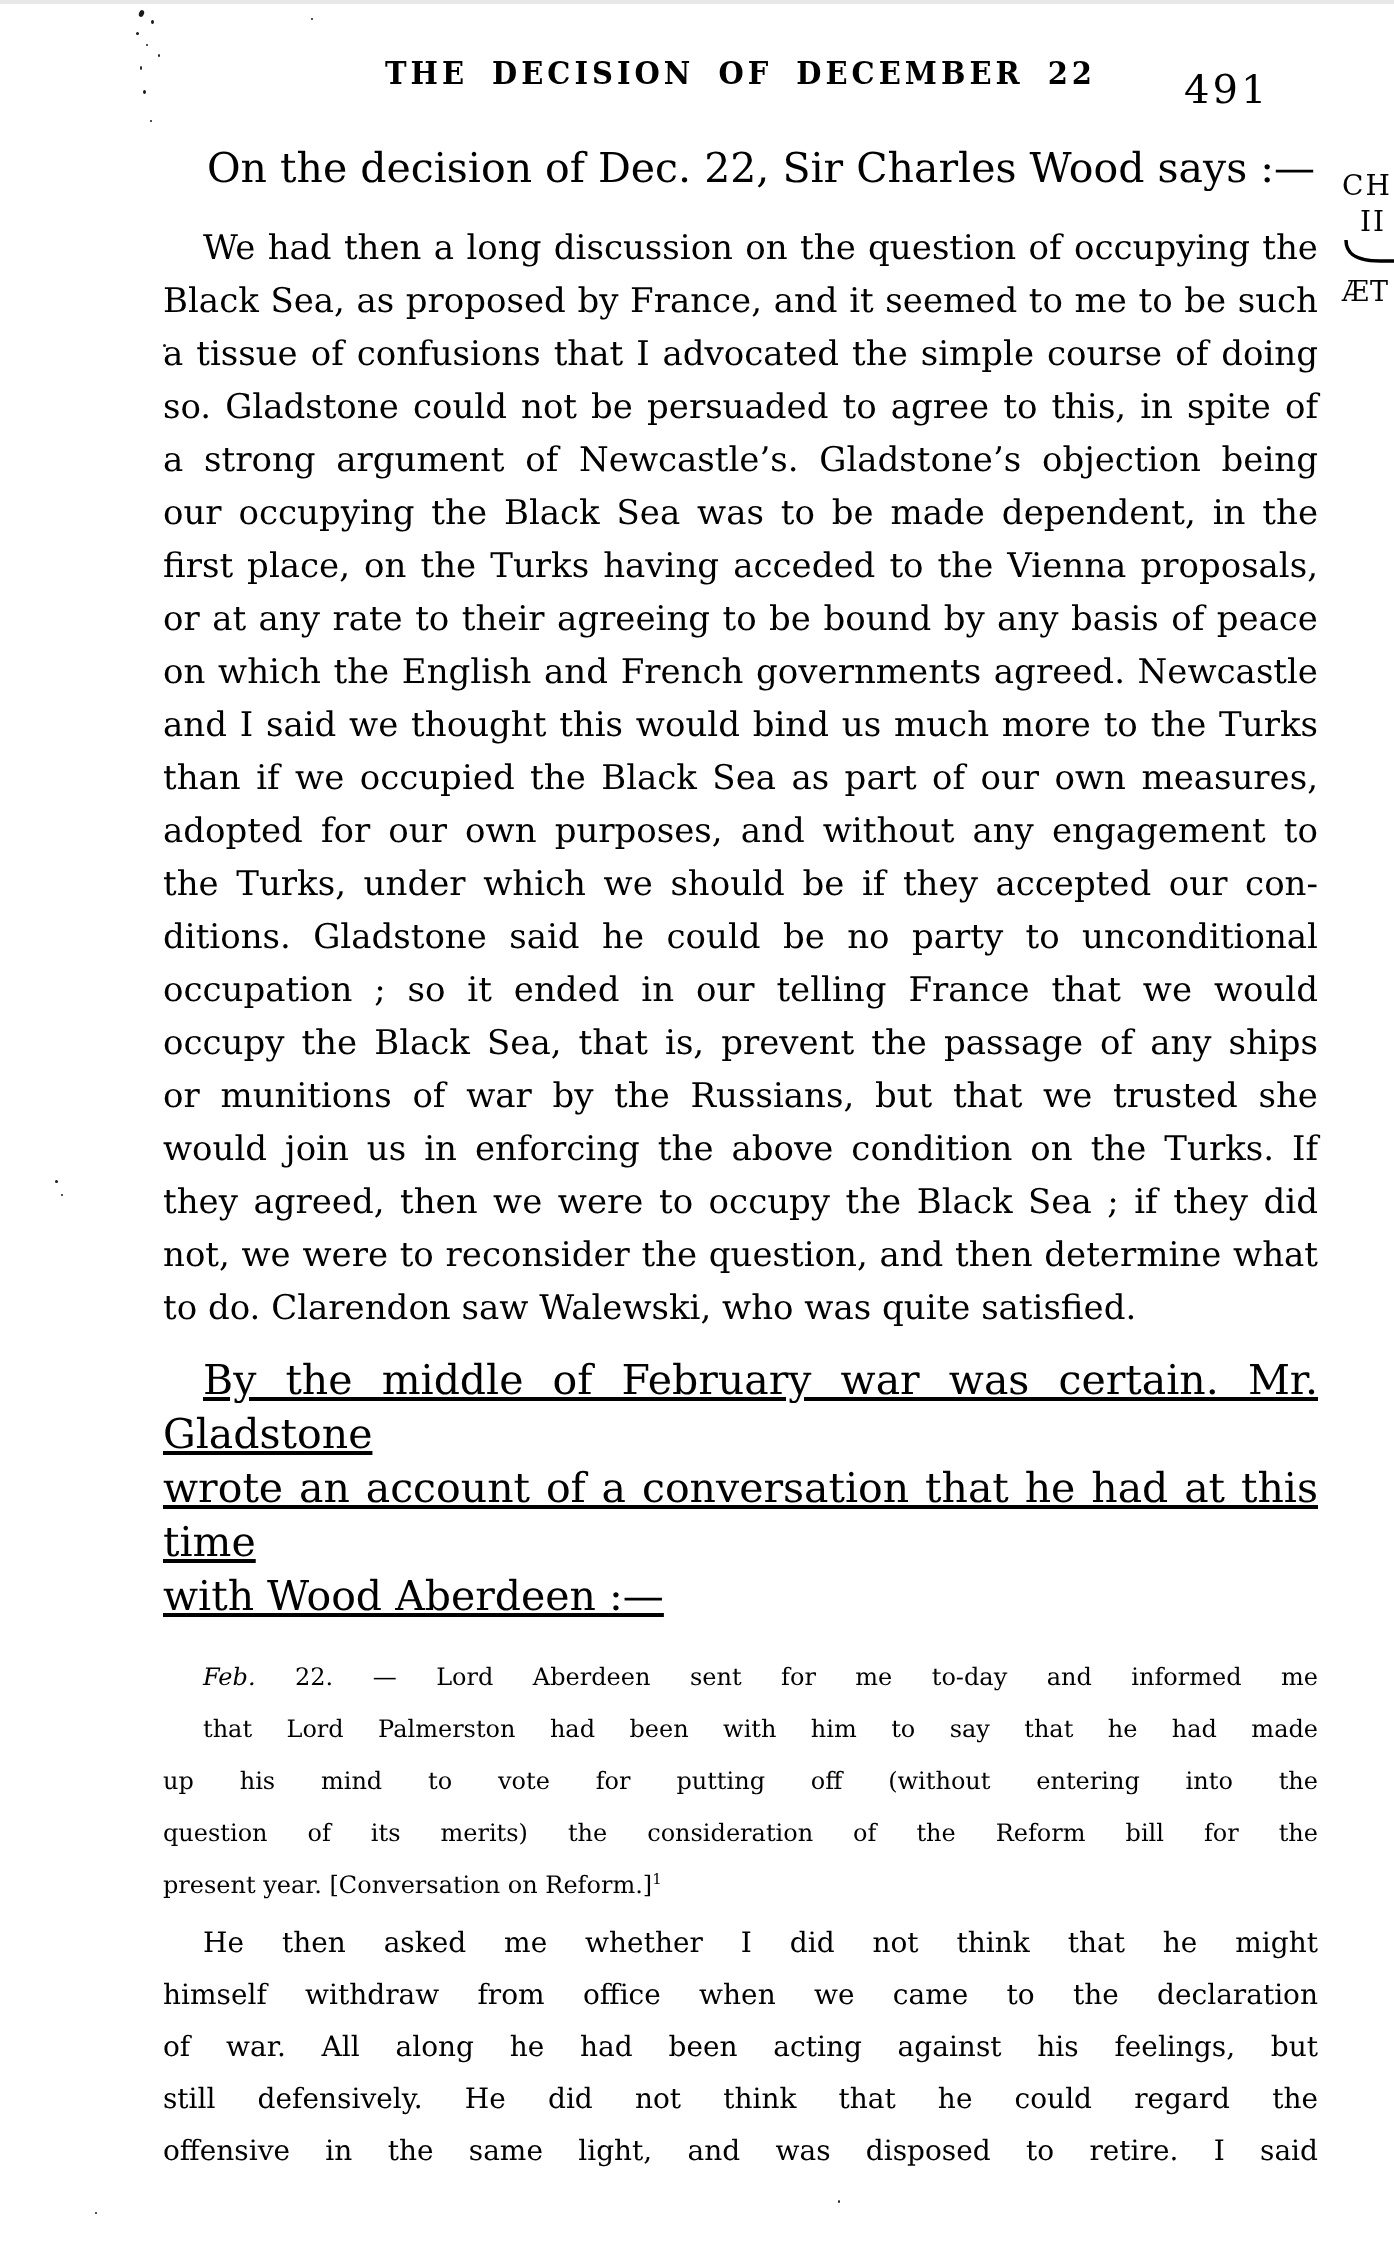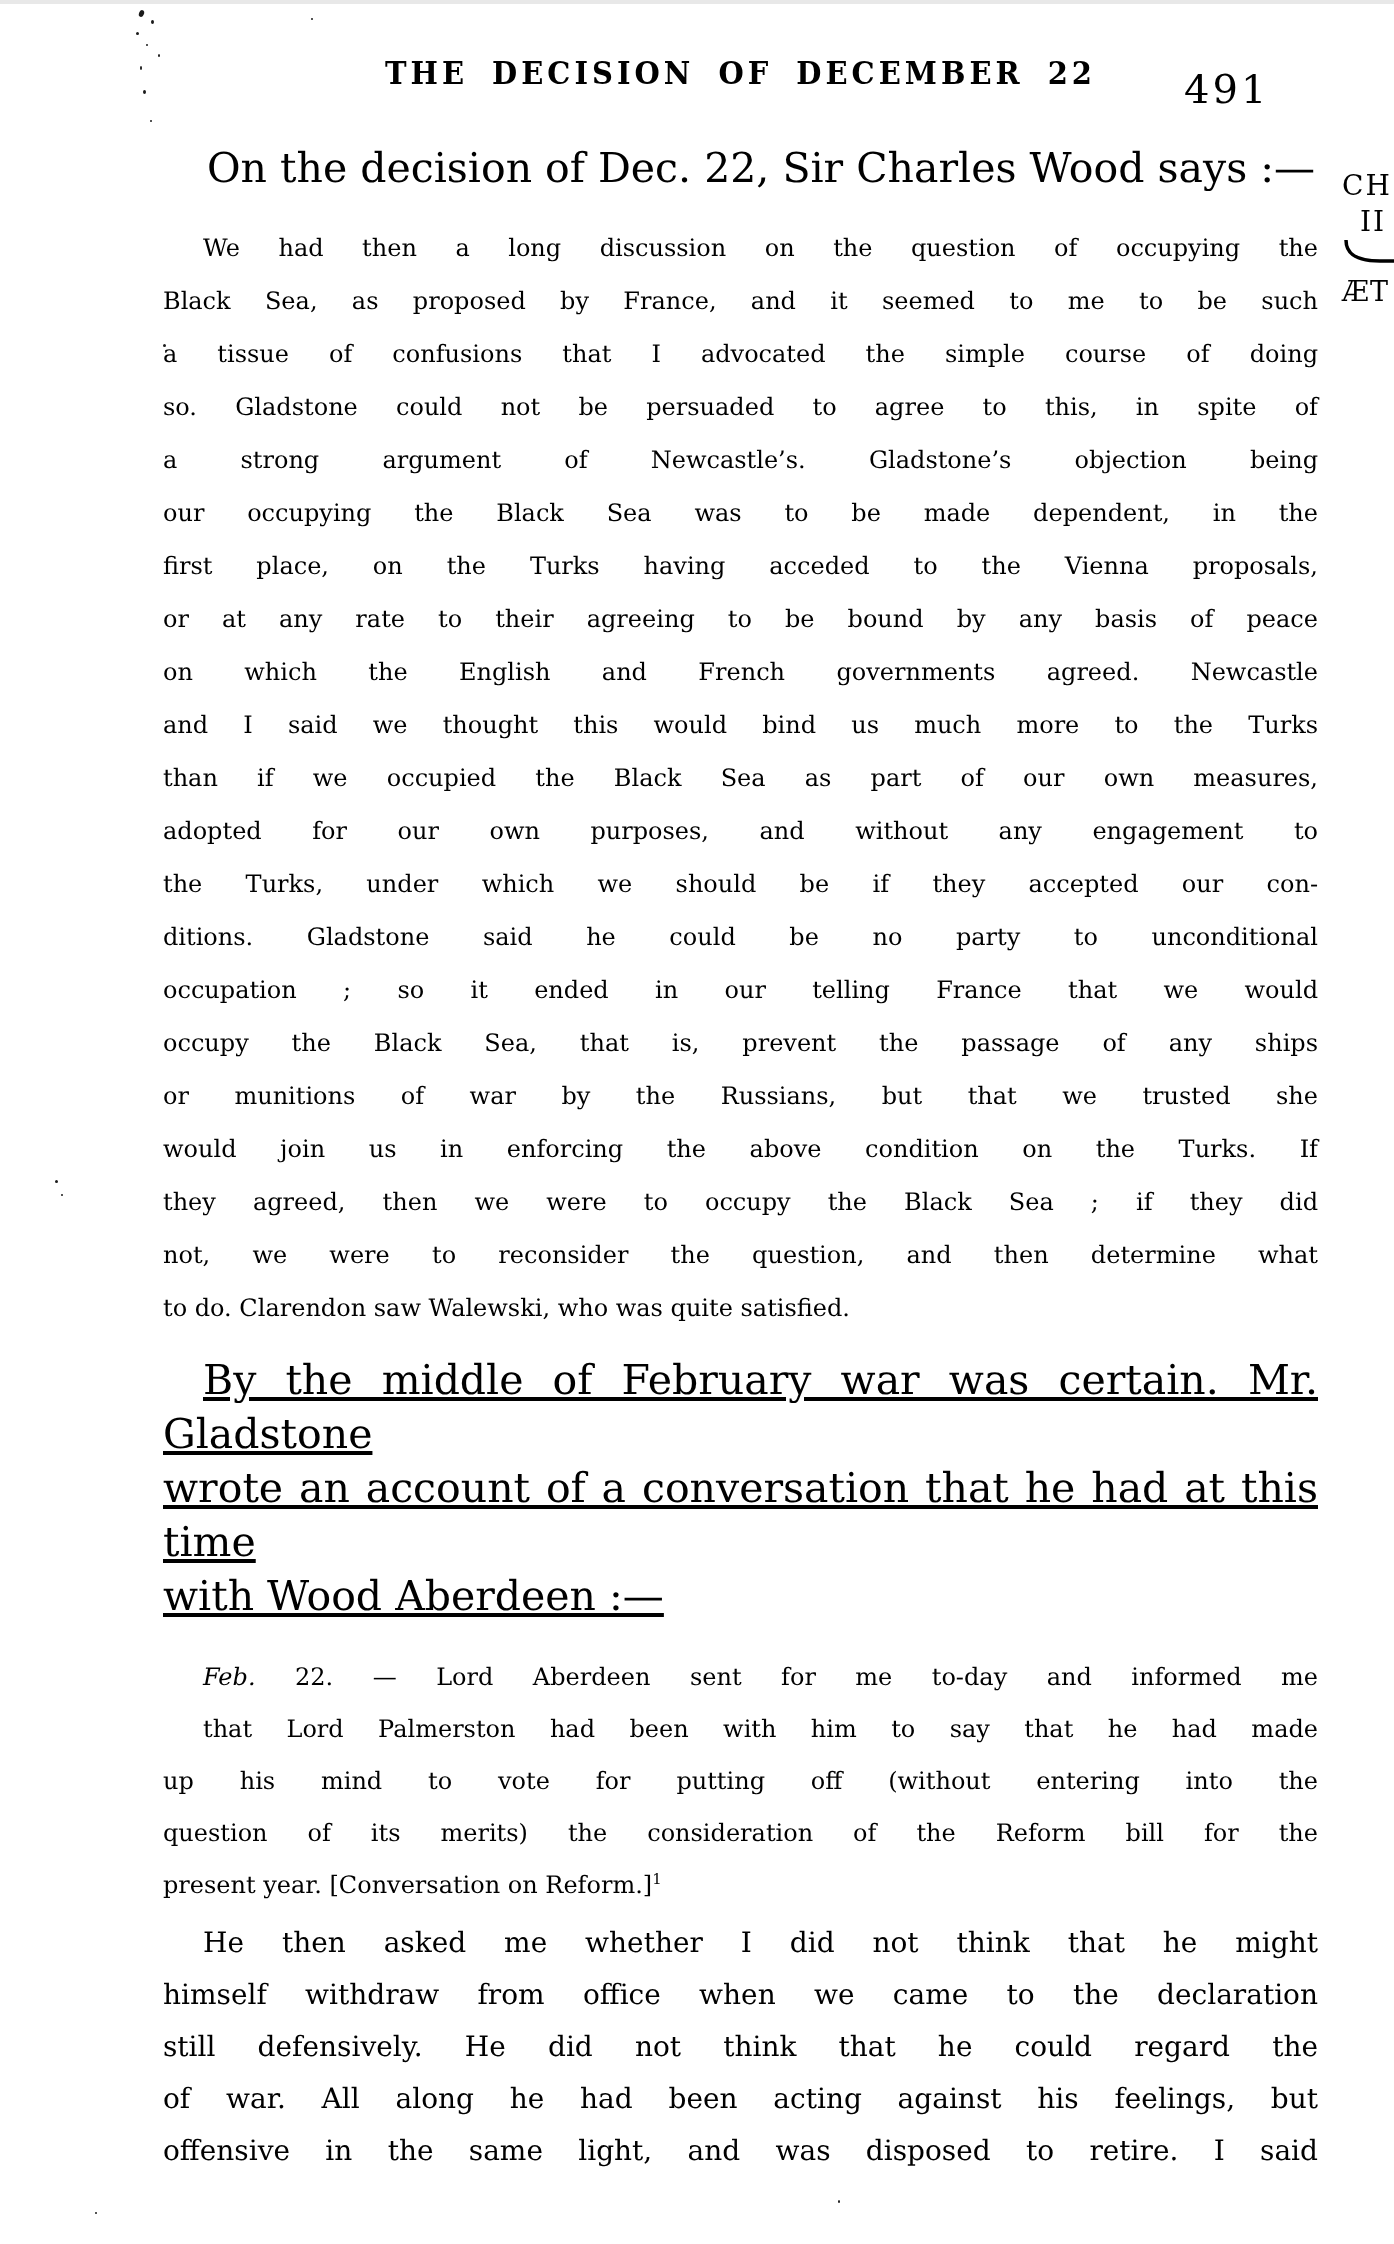--- a/index.html
+++ b/index.html
@@ -49,21 +49,21 @@
   .intro {
     font-size:41px; line-height:48px;
     text-indent:44px;
     margin:0 0 30px 0;
     white-space:nowrap;
   }
 
   .para { margin:0; }
   .para .line { text-align:justify; text-align-last:justify; }
 
-  .quote .line  { font-size:24px; line-height:53px; }
+  .quote .line  { font-size:34px; line-height:53px; }
   .memo  .line  { font-size:24px; line-height:52px; }
   .memo2 .line  { font-size:28px; line-height:52px; }
   .narrative .line { font-size:41px; line-height:54px; }
 
   .para .line.first { text-indent:40px; }
   .para[data-justify-last="false"] .line.last { text-align-last:left; }
 
   .narrative { margin-top:18px;text-decoration:underline; }
   .memo      { margin-top:28px; }
   .memo2     { margin-top:6px; }
@@ -165,19 +165,19 @@
           <div class="line first">that Lord Palmerston had been with him to say that he had made</div>
           <div class="line">up his mind to vote for putting off (without entering into the</div>
           <div class="line last">question of its merits) the consideration of the Reform bill for the</div>
         </div>
       <div class="line" style="text-align-last:left;"><span>present year.  [Conversation on Reform.]</span><sup>1</sup></div>
     </div>
 
     <div class="para memo2" data-justify-last="true">
         <div class="line first">He then asked me whether I did not think that he might</div>
         <div class="line">himself withdraw from office when we came to the declaration</div>
+        <div class="line">of war.  All along he had been acting against his feelings, but</div>
         <div class="line">still defensively.  He did not think that he could regard the</div>
-        <div class="line">of war.  All along he had been acting against his feelings, but</div>
         <div class="line last">offensive in the same light, and was disposed to retire.  I said</div>
       </div>
 
   </main>
 </div>
 
 </body></html>

